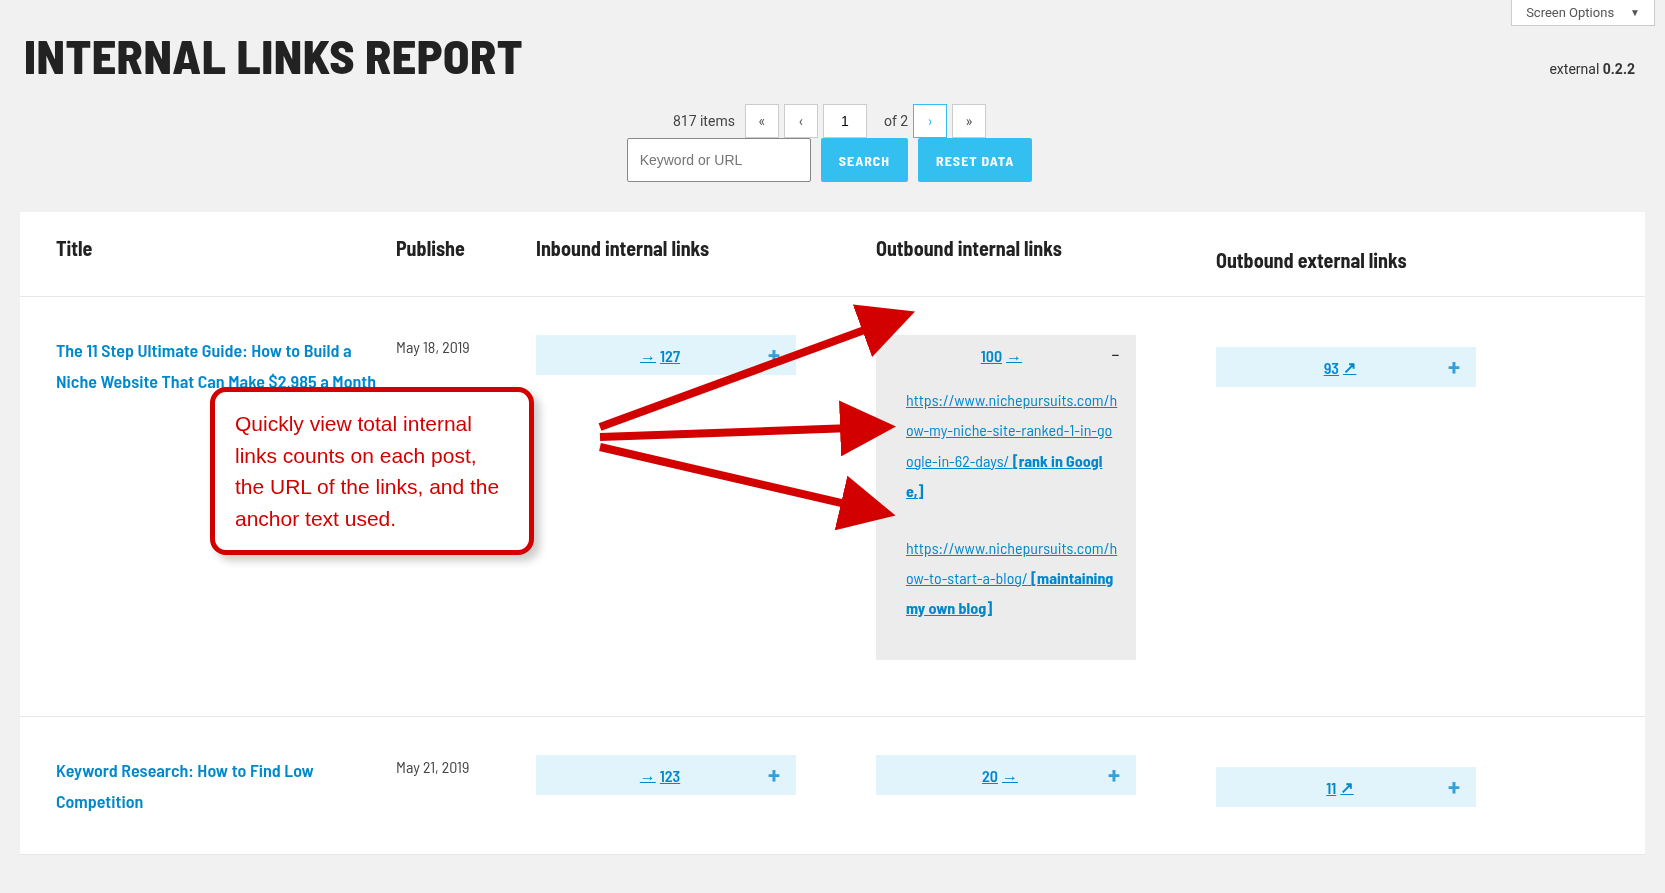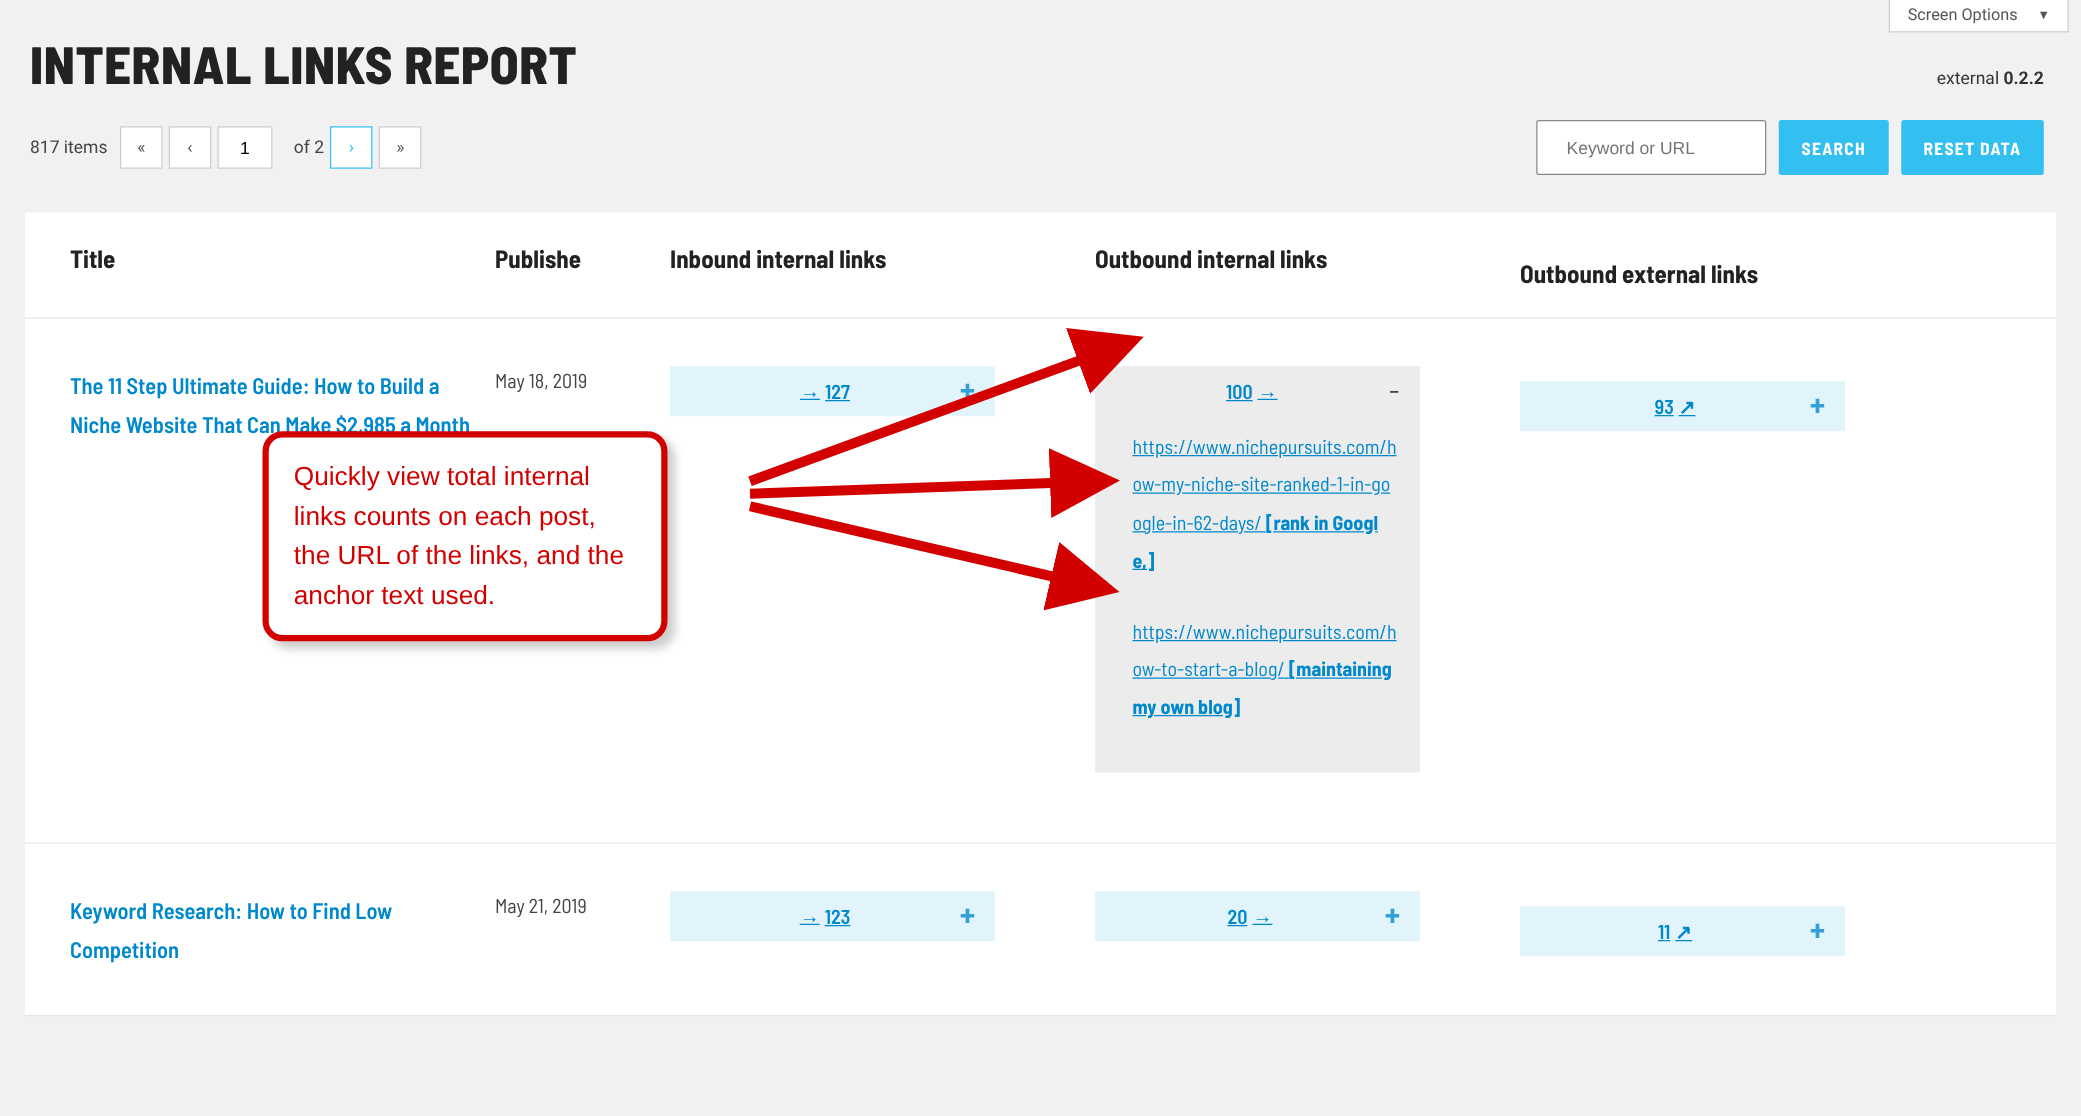--- a/index.html
+++ b/index.html
@@ -29,35 +29,36 @@
 .screen-options .caret { font-size: 10px; }
 .header-row {
   display: flex;
   justify-content: space-between;
   align-items: baseline;
   padding: 0 30px 10px 24px;
 }
 h1 {
   font-family: "Barlow Semi Condensed", "Arial Narrow", Arial, sans-serif;
   font-stretch: condensed;
-  font-size: 42px;
+  font-size: 48px;
   font-weight: 800;
   letter-spacing: 0.5px;
   color: #222;
 }
 .version {
   font-size: 14px;
   color: #333;
 }
 .version b { font-weight: 700; }
 .toolbar {
   display: flex;
   justify-content: space-between;
   align-items: center;
   padding: 10px 30px 30px 24px;
+  flex-direction: column;
 }
 .left-tools {
   display: flex;
   align-items: center;
   gap: 10px;
 }
 .items-count { font-size: 14px; color: #444; }
 .pager {
   display: flex;
   align-items: center;
@@ -90,21 +91,21 @@
 .right-tools {
   display: flex;
   align-items: center;
   gap: 10px;
 }
 .search-input {
   border: 1px solid #888;
   background: #fff;
   height: 44px;
   width: 184px;
-  padding: 0 23px;
+  padding: 0 12px;
   font-size: 14px;
   border-radius: 2px;
 }
 .btn {
   background: #33c0f0;
   color: #fff;
   border: none;
   height: 44px;
   padding: 0 18px;
   font-size: 14px;

